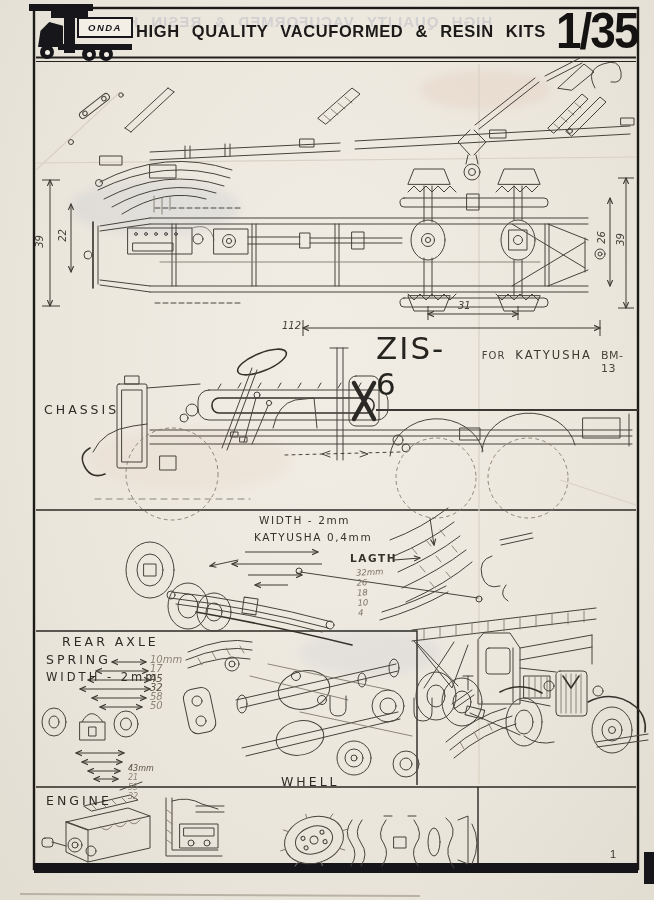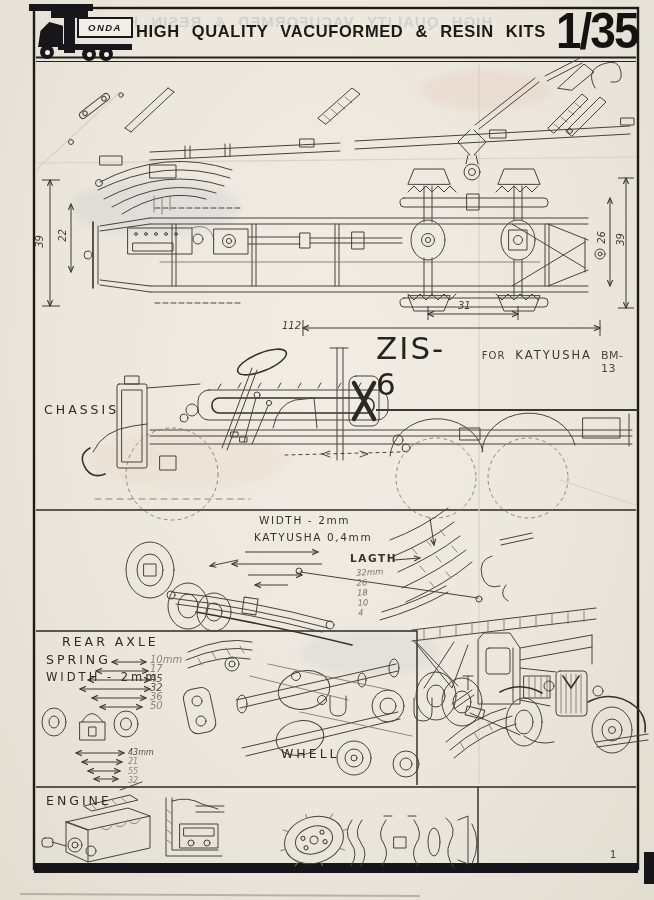--- a/index.html
+++ b/index.html
@@ -423,21 +423,21 @@
 
   <div class="kit">
     <span class="model hand">ZIS-6</span>
     <span class="for hand">FOR</span>
     <span class="subj hand">KATYUSHA</span>
     <span class="var hand">BM-13</span>
   </div>
 
   <div class="t hand lbl" style="left:44px;top:366px;margin-top:36px;">CHASSIS</div>
   <div class="t hand lbl" style="left:46px;top:793px;">ENGINE</div>
-  <div class="t hand lbl" style="left:281px;top:746px;">WHELL</div>
+  <div class="t hand lbl" style="left:281px;top:774px;">WHELL</div>
 
   <div class="t dim rot" style="left:33px;top:236px;">39</div>
   <div class="t dim rot" style="left:56px;top:230px;">22</div>
   <div class="t dim rot" style="left:595px;top:232px;">26</div>
   <div class="t dim rot" style="left:614px;top:234px;">39</div>
   <div class="t dim" style="left:282px;top:320px;text-align:center;">112</div>
   <div class="t dim" style="left:458px;top:300px;">31</div>
 
   <div class="t hand note" style="left:259px;top:514px;">WIDTH - 2mm</div>
   <div class="t hand note" style="left:254px;top:531px;">KATYUSHA 0,4mm</div>
@@ -451,24 +451,24 @@
   </div>
 
   <div class="t hand lbl" style="left:62px;top:634px;">REAR AXLE</div>
   <div class="t hand lbl" style="left:46px;top:652px;">SPRING</div>
   <div class="t hand lbl" style="left:46px;top:670px;font-size:11.5px;">WIDTH - 2mm</div>
   <div class="t faintcol" style="left:150px;top:655px;font-size:10px;line-height:9.3px;color:#8b8577;">
     <span>10mm</span>
     <span>17</span>
     <span style="color:#55503f;">45</span>
     <span style="color:#55503f;">32</span>
-    <span>36</span>
+    <span>58</span>
     <span>50</span>
   </div>
-  <div class="t faintcol" style="left:128px;top:748px;font-size:8px;line-height:9.3px;color:#8b8577;">
+  <div class="t faintcol" style="left:128px;top:764px;font-size:8px;line-height:9.3px;color:#8b8577;">
     <span style="color:#55503f;">43mm</span>
     <span>21</span>
     <span>55</span>
     <span>32</span>
   </div>
 
   <div class="t pgnum">1</div>
 </div>
 
 </body></html>

